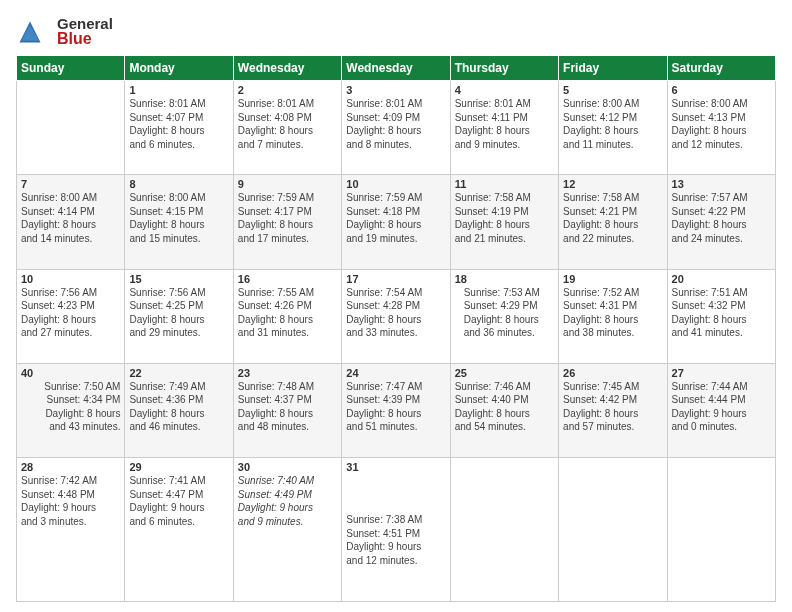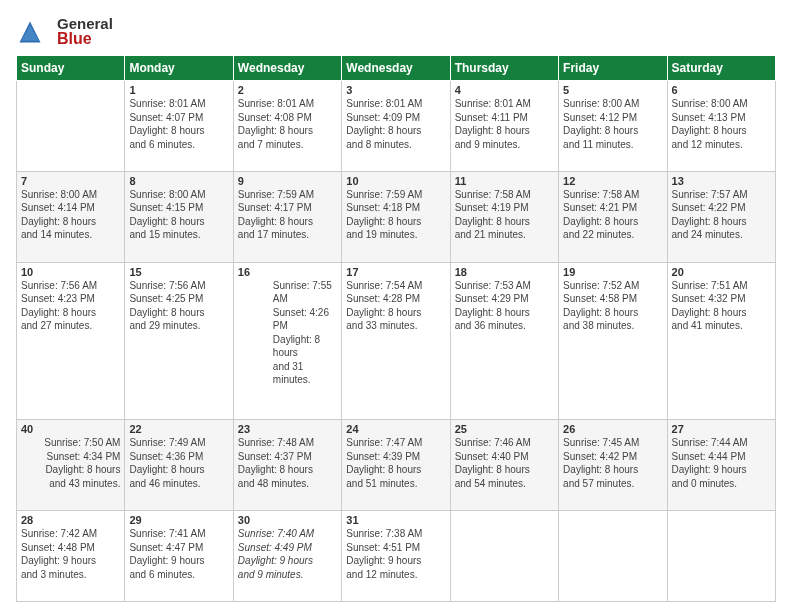--- a/index.html
+++ b/index.html
@@ -234,43 +234,43 @@
           </td>
           <td>
             <div class="day-number">15</div>
             <div class="day-info" style="white-space: pre-line;">Sunrise: 7:56 AM
 Sunset: 4:25 PM
 Daylight: 8 hours
 and 29 minutes.</div>
           </td>
           <td>
             <div class="day-number">16</div>
-            <div class="day-info" style="white-space: pre-line; margin-left: 35px;">Sunrise: 7:55 AM
+            <div class="day-info" style="white-space: pre-line;">Sunrise: 7:55 AM
 Sunset: 4:26 PM
 Daylight: 8 hours
 and 31 minutes.</div>
           </td>
           <td>
             <div class="day-number">17</div>
             <div class="day-info" style="white-space: pre-line;">Sunrise: 7:54 AM
 Sunset: 4:28 PM
 Daylight: 8 hours
 and 33 minutes.</div>
           </td>
           <td>
             <div class="day-number">18</div>
-            <div class="day-info" style="white-space: pre-line;">Sunrise: 7:53 AM
+            <div class="day-info" style="white-space: pre-line; margin-left: 9px;">Sunrise: 7:53 AM
 Sunset: 4:29 PM
 Daylight: 8 hours
 and 36 minutes.</div>
           </td>
           <td>
             <div class="day-number">19</div>
             <div class="day-info" style="white-space: pre-line;">Sunrise: 7:52 AM
-Sunset: 4:58 PM
+Sunset: 4:31 PM
 Daylight: 8 hours
 and 38 minutes.</div>
           </td>
           <td>
             <div class="day-number">20</div>
             <div class="day-info" style="white-space: pre-line;">Sunrise: 7:51 AM
 Sunset: 4:32 PM
 Daylight: 8 hours
 and 41 minutes.</div>
           </td>
@@ -343,21 +343,21 @@
           </td>
           <td>
             <div class="day-number">30</div>
             <div class="day-info" style="white-space: pre-line; font-style: italic;">Sunrise: 7:40 AM
 Sunset: 4:49 PM
 Daylight: 9 hours
 and 9 minutes.</div>
           </td>
           <td>
             <div class="day-number">31</div>
-            <div class="day-info" style="white-space: pre-line;">Sunrise: 7:38 AM
+            <div class="day-info" style="white-space: pre-line; margin-top: 40px;">Sunrise: 7:38 AM
 Sunset: 4:51 PM
 Daylight: 9 hours
 and 12 minutes.</div>
           </td>
           <td class="empty-cell"></td>
           <td class="empty-cell"></td>
           <td class="empty-cell"></td>
         </tr>
       </tbody>
   </table>

